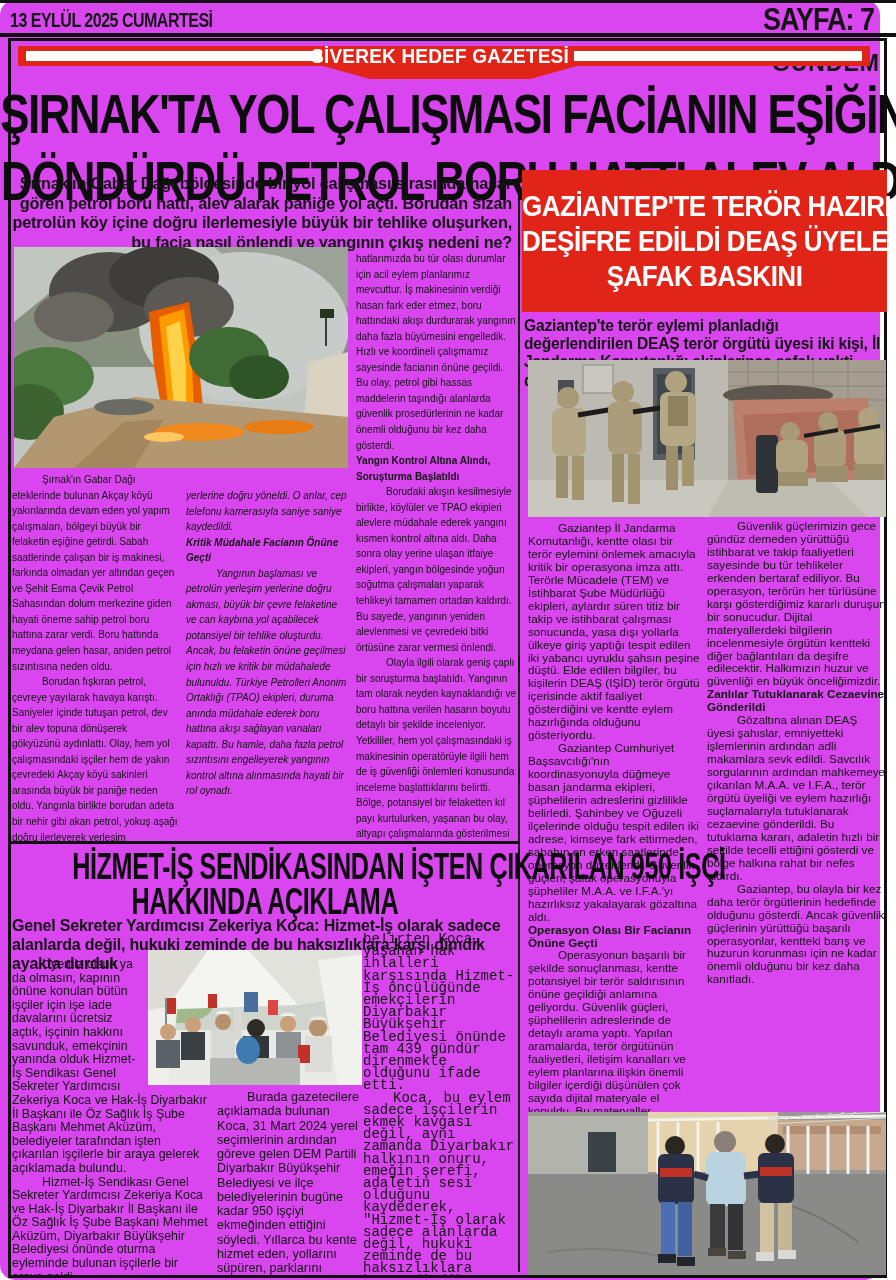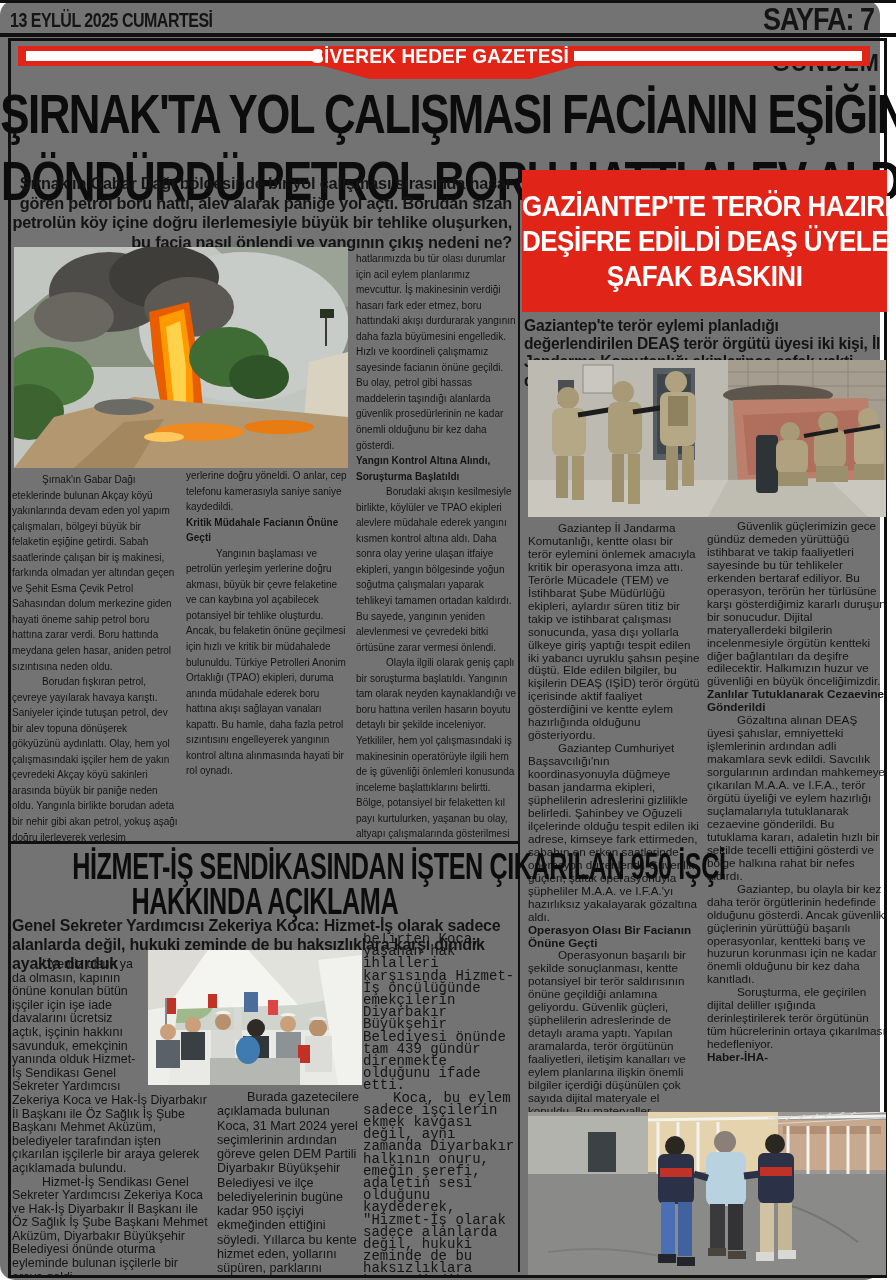--- a/index.html
+++ b/index.html
@@ -1,17 +1,17 @@
 <!DOCTYPE html>
 <html lang="tr"><head>
 <meta charset="utf-8">
 <style>
   html,body{margin:0;padding:0;}
   body{width:896px;height:1280px;background:#ffffff;font-family:"Liberation Sans",sans-serif;color:#141414;overflow:hidden;}
-  #page{position:relative;width:880px;height:1280px;background:#737373;border-radius:15px;}
+  #page{position:relative;width:880px;height:1280px;background:#d946ef;border-radius:15px;}
   .abs{position:absolute;}
   .rule{background:#101010;}
   
   .date{left:10px;top:9px;font-weight:bold;font-size:16px;transform:scaleY(1.25);transform-origin:top left;letter-spacing:-.5px;}
   .gundem{left:0;right:0;top:6px;text-align:right;font-weight:bold;font-size:23px;letter-spacing:1px;margin-top:44px;}
   .sayfa{right:6px;top:2px;font-weight:bold;font-size:27px;transform:scaleY(1.15);transform-origin:top right;letter-spacing:-1px;}
   
   .frame{left:8px;top:38px;width:873px;height:1234px;border:3px solid #101010;}
   
   .banner-bar{left:18px;top:46px;width:852px;height:20px;background:#e02417;}
@@ -102,21 +102,21 @@
     <ellipse cx="185" cy="185" rx="45" ry="9" fill="#f08a1e"></ellipse>
     <ellipse cx="265" cy="180" rx="35" ry="7" fill="#e87b12"></ellipse>
     <ellipse cx="150" cy="190" rx="20" ry="5" fill="#ffc75e"></ellipse>
     <ellipse cx="110" cy="160" rx="30" ry="8" fill="#6b6b66"></ellipse>
   </svg>
 
   <div class="abs col t-md" style="left:12px;top:472px;width:166px;height:372px;">
     <p class="ind">Şırnak'ın Gabar Dağı eteklerinde bulunan Akçay köyü yakınlarında devam eden yol yapım çalışmaları, bölgeyi büyük bir felaketin eşiğine getirdi. Sabah saatlerinde çalışan bir iş makinesi, farkında olmadan yer altından geçen ve Şehit Esma Çevik Petrol Sahasından dolum merkezine giden hayati öneme sahip petrol boru hattına zarar verdi. Boru hattında meydana gelen hasar, aniden petrol sızıntısına neden oldu.</p>
     <p class="ind">Borudan fışkıran petrol, çevreye yayılarak havaya karıştı. Saniyeler içinde tutuşan petrol, dev bir alev topuna dönüşerek gökyüzünü aydınlattı. Olay, hem yol çalışmasındaki işçiler hem de yakın çevredeki Akçay köyü sakinleri arasında büyük bir paniğe neden oldu. Yangınla birlikte borudan adeta bir nehir gibi akan petrol, yokuş aşağı doğru ilerleyerek yerleşim</p>
   </div>
-  <div class="abs col t-md" style="left:186px;top:468px;width:164px;height:372px;">
+  <div class="abs col t-md" style="left:186px;top:488px;width:164px;height:372px;font-style:italic;">
     <p>yerlerine doğru yöneldi. O anlar, cep telefonu kamerasıyla saniye saniye kaydedildi.</p>
     <p class="subhed">Kritik Müdahale Facianın Önüne Geçti</p>
     <p class="ind">Yangının başlaması ve petrolün yerleşim yerlerine doğru akması, büyük bir çevre felaketine ve can kaybına yol açabilecek potansiyel bir tehlike oluşturdu. Ancak, bu felaketin önüne geçilmesi için hızlı ve kritik bir müdahalede bulunuldu. Türkiye Petrolleri Anonim Ortaklığı (TPAO) ekipleri, duruma anında müdahale ederek boru hattına akışı sağlayan vanaları kapattı. Bu hamle, daha fazla petrol sızıntısını engelleyerek yangının kontrol altına alınmasında hayati bir rol oynadı.</p>
 
   </div>
   <div class="abs col t-md" style="left:356px;top:251px;width:162px;height:593px;">
     <p>hatlarımızda bu tür olası durumlar için acil eylem planlarımız mevcuttur. İş makinesinin verdiği hasarı fark eder etmez, boru hattındaki akışı durdurarak yangının daha fazla büyümesini engelledik. Hızlı ve koordineli çalışmamız sayesinde facianın önüne geçildi. Bu olay, petrol gibi hassas maddelerin taşındığı alanlarda güvenlik prosedürlerinin ne kadar önemli olduğunu bir kez daha gösterdi.</p>
     <p class="subhed">Yangın Kontrol Altına Alındı, Soruşturma Başlatıldı</p>
     <p class="ind">Borudaki akışın kesilmesiyle birlikte, köylüler ve TPAO ekipleri alevlere müdahale ederek yangını kısmen kontrol altına aldı. Daha sonra olay yerine ulaşan itfaiye ekipleri, yangın bölgesinde yoğun soğutma çalışmaları yaparak tehlikeyi tamamen ortadan kaldırdı. Bu sayede, yangının yeniden alevlenmesi ve çevredeki bitki örtüsüne zarar vermesi önlendi.</p>
     <p class="ind"><span>Olayla ilgili olarak geniş çaplı bir soruşturma başlatıldı. Yangının tam olarak neyden kaynaklandığı ve boru hattına verilen hasarın boyutu detaylı bir şekilde inceleniyor. Yetkililer, hem yol çalışmasındaki iş makinesinin operatörüyle ilgili hem de iş güvenliği önlemleri konusunda inceleme başlattıklarını belirtti. Bölge, potansiyel bir felaketten kıl payı kurtulurken, yaşanan bu olay, altyapı çalışmalarında gösterilmesi gereken hassasiyeti bir kez daha gözler önüne serdi.</span> </p>
@@ -182,21 +182,20 @@
     <p class="ind">Gaziantep İl Jandarma Komutanlığı, kentte olası bir terör eylemini önlemek amacıyla kritik bir operasyona imza attı. Terörle Mücadele (TEM) ve İstihbarat Şube Müdürlüğü ekipleri, aylardır süren titiz bir takip ve istihbarat çalışması sonucunda, yasa dışı yollarla ülkeye giriş yaptığı tespit edilen iki yabancı uyruklu şahsın peşine düştü. Elde edilen bilgiler, bu kişilerin DEAŞ (IŞİD) terör örgütü içerisinde aktif faaliyet gösterdiğini ve kentte eylem hazırlığında olduğunu gösteriyordu.</p>
     <p class="ind">Gaziantep Cumhuriyet Başsavcılığı'nın koordinasyonuyla düğmeye basan jandarma ekipleri, şüphelilerin adreslerini gizlilikle belirledi. Şahinbey ve Oğuzeli ilçelerinde olduğu tespit edilen iki adrese, kimseye fark ettirmeden, sabahın en erken saatlerinde operasyon düzenlendi. Güvenlik güçleri, şafak operasyonuyla şüpheliler M.A.A. ve I.F.A.'yı hazırlıksız yakalayarak gözaltına aldı.</p>
     <p class="subhed">Operasyon Olası Bir Facianın Önüne Geçti</p>
     <p class="ind">Operasyonun başarılı bir şekilde sonuçlanması, kentte potansiyel bir terör saldırısının önüne geçildiği anlamına geliyordu. Güvenlik güçleri, şüphelilerin adreslerinde de detaylı arama yaptı. Yapılan aramalarda, terör örgütünün faaliyetleri, iletişim kanalları ve eylem planlarına ilişkin önemli bilgiler içerdiği düşünülen çok sayıda dijital materyale el konuldu. Bu materyaller, soruşturmanın seyrini değiştirecek kritik deliller barındırıyor olabilir.</p>
   </div>
   <div class="abs col t-sm" style="left:707px;top:520px;width:180px;height:592px;">
     <p class="ind">Güvenlik güçlerimizin gece gündüz demeden yürüttüğü istihbarat ve takip faaliyetleri sayesinde bu tür tehlikeler erkenden bertaraf ediliyor. Bu operasyon, terörün her türlüsüne karşı gösterdiğimiz kararlı duruşun bir sonucudur. Dijital materyallerdeki bilgilerin incelenmesiyle örgütün kentteki diğer bağlantıları da deşifre edilecektir. Halkımızın huzur ve güvenliği en büyük önceliğimizdir.</p>
     <p class="subhed">Zanlılar Tutuklanarak Cezaevine Gönderildi</p>
     <p class="ind">Gözaltına alınan DEAŞ üyesi şahıslar, emniyetteki işlemlerinin ardından adli makamlara sevk edildi. Savcılık sorgularının ardından mahkemeye çıkarılan M.A.A. ve I.F.A., terör örgütü üyeliği ve eylem hazırlığı suçlamalarıyla tutuklanarak cezaevine gönderildi. Bu tutuklama kararı, adaletin hızlı bir şekilde tecelli ettiğini gösterdi ve bölge halkına rahat bir nefes aldırdı.</p>
     <p class="ind">Gaziantep, bu olayla bir kez daha terör örgütlerinin hedefinde olduğunu gösterdi. Ancak güvenlik güçlerinin yürüttüğü başarılı operasyonlar, kentteki barış ve huzurun korunması için ne kadar önemli olduğunu bir kez daha kanıtladı.</p>
-    <p class="ind"><span>Soruşturma, ele geçirilen dijital deliller ışığında derinleştirilerek terör örgütünün tüm hücrelerinin ortaya çıkarılması hedefleniyor.</span><br><span class="byline">Haber-İHA-</span></p>
   </div>
 
   <svg class="abs photo" style="left:528px;top:1112px;" width="358" height="163" viewBox="0 0 358 163">
     <rect width="358" height="163" fill="#8f8f8c"></rect>
     <rect x="0" y="0" width="358" height="62" fill="#9b9894"></rect>
     <rect x="250" y="8" width="108" height="50" fill="#c7a98f"></rect>
     <rect x="255" y="14" width="98" height="8" fill="#b28e74"></rect>
     <rect x="0" y="4" width="120" height="58" fill="#b3b3ae"></rect>
     <rect x="60" y="20" width="28" height="40" fill="#3c4146"></rect>
     <rect x="120" y="0" width="130" height="60" fill="#e4d3ac"></rect>

